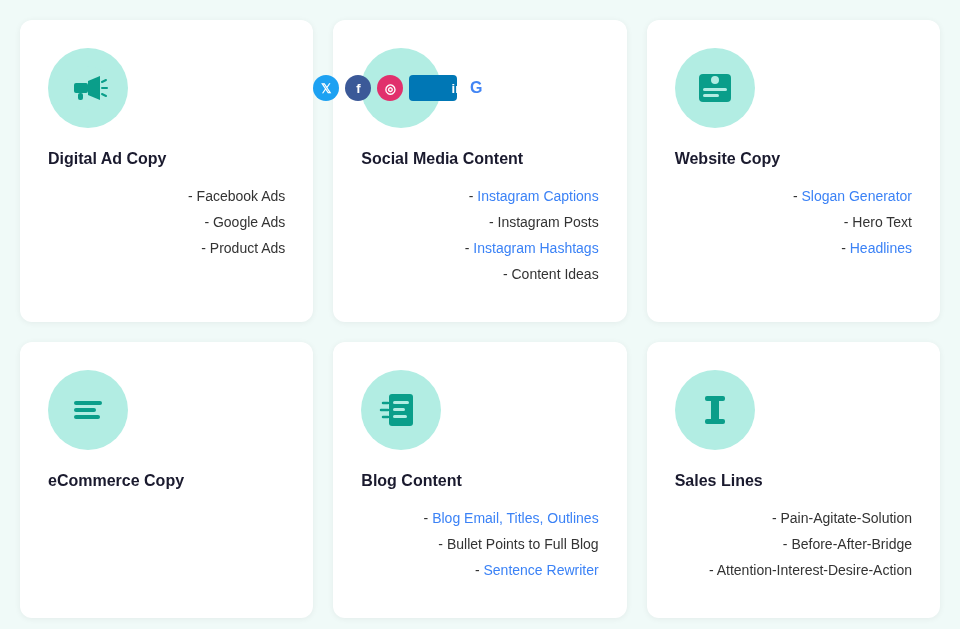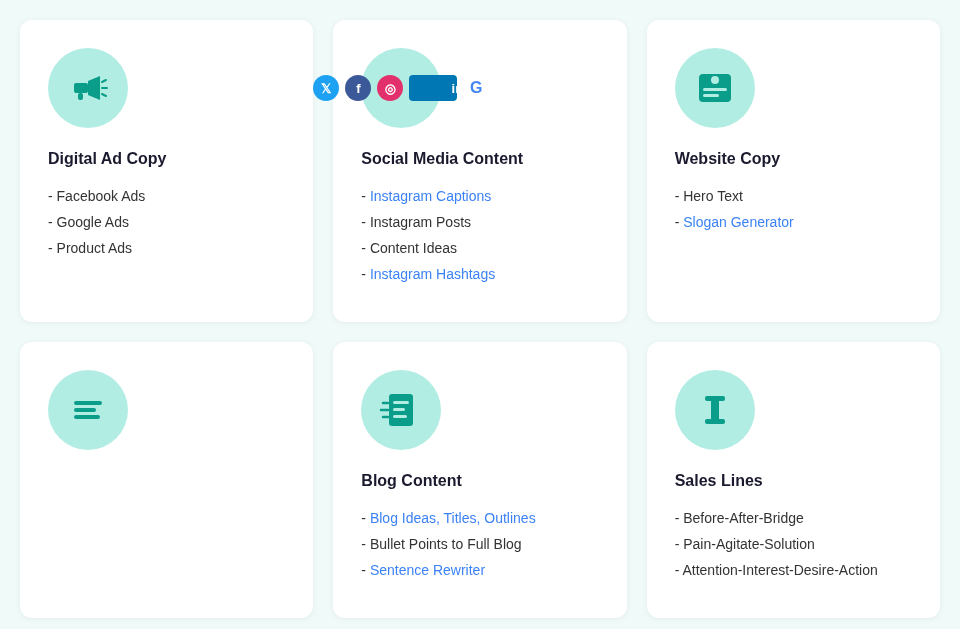--- a/index.html
+++ b/index.html
@@ -37,20 +37,21 @@
     }
     .card-title {
       font-size: 16px;
       font-weight: 700;
       color: #1a1a2e;
       margin-bottom: 18px;
     }
     .card-list {
       list-style: none;
       padding: 0;
+      text-align: right;
     }
     .card-list li {
       font-size: 14px;
       color: #333;
       margin-bottom: 5px;
       line-height: 1.5;
     }
     .card-list li::before {
       content: '- ';
       color: #333;
@@ -119,86 +120,88 @@
         <div class="social-icon si-facebook">f</div>
         <div class="social-icon si-instagram">◎</div>
         <div class="social-icon si-linkedin">in</div>
         <div class="social-icon si-google">G</div>
       </div>
     </div>
     <div class="card-title">Social Media Content</div>
     <ul class="card-list">
       <li><a href="#">Instagram Captions</a></li>
       <li>Instagram Posts</li>
+      <li><a href="#">Instagram Hashtags</a></li>
       <li>Content Ideas</li>
-      <li><a href="#">Instagram Hashtags</a></li>
     </ul>
   </div>
 
   <div class="card">
     <div class="icon-circle">
       <svg viewBox="0 0 44 44" fill="none" xmlns="http://www.w3.org/2000/svg">
         <rect x="6" y="8" width="32" height="28" rx="4" fill="#0a9e8a"></rect>
         <circle cx="22" cy="14" r="4" fill="#b2ede3"></circle>
         <rect x="10" y="22" width="24" height="3" rx="1.5" fill="#b2ede3"></rect>
         <rect x="10" y="28" width="16" height="3" rx="1.5" fill="#b2ede3"></rect>
       </svg>
     </div>
     <div class="card-title">Website Copy</div>
     <ul class="card-list">
+      <li><a href="#">Slogan Generator</a></li>
       <li>Hero Text</li>
-      <li><a href="#">Slogan Generator</a></li>
+      <li><a href="#">Headlines</a></li>
     </ul>
   </div>
 
   <div class="card">
     <div class="icon-circle">
       <svg viewBox="0 0 44 44" fill="none" xmlns="http://www.w3.org/2000/svg">
         <rect x="8" y="13" width="28" height="4" rx="2" fill="#0a9e8a"></rect>
         <rect x="8" y="20" width="22" height="4" rx="2" fill="#0a9e8a"></rect>
         <rect x="8" y="27" width="26" height="4" rx="2" fill="#0a9e8a"></rect>
       </svg>
     </div>
+    <div class="card-title">eCommerce Copy</div>
   </div>
 
   <div class="card">
     <div class="icon-circle">
       <svg viewBox="0 0 44 44" fill="none" xmlns="http://www.w3.org/2000/svg">
 
         <rect x="10" y="6" width="24" height="32" rx="3" fill="#0a9e8a"></rect>
         <rect x="14" y="13" width="16" height="3" rx="1.5" fill="#b2ede3"></rect>
         <rect x="14" y="20" width="12" height="3" rx="1.5" fill="#b2ede3"></rect>
         <rect x="14" y="27" width="14" height="3" rx="1.5" fill="#b2ede3"></rect>
 
         <line x1="4" y1="15" x2="9" y2="15" stroke="#0a9e8a" stroke-width="2.5" stroke-linecap="round"></line>
         <line x1="2" y1="22" x2="9" y2="22" stroke="#0a9e8a" stroke-width="2.5" stroke-linecap="round"></line>
         <line x1="4" y1="29" x2="9" y2="29" stroke="#0a9e8a" stroke-width="2.5" stroke-linecap="round"></line>
       </svg>
     </div>
     <div class="card-title">Blog Content</div>
     <ul class="card-list">
-      <li><a href="#">Blog Ideas, Titles, Outlines</a></li>
+      <li><a href="#">Blog Email, Titles, Outlines</a></li>
       <li>Bullet Points to Full Blog</li>
       <li><a href="#">Sentence Rewriter</a></li>
     </ul>
   </div>
 
   <div class="card">
     <div class="icon-circle">
       <svg viewBox="0 0 44 44" fill="none" xmlns="http://www.w3.org/2000/svg">
 
         <rect x="18" y="8" width="8" height="28" rx="2" fill="#0a9e8a"></rect>
         <rect x="12" y="8" width="20" height="5" rx="2" fill="#0a9e8a"></rect>
         <rect x="12" y="31" width="20" height="5" rx="2" fill="#0a9e8a"></rect>
 
         <line x1="14" y1="22" x2="18" y2="22" stroke="#b2ede3" stroke-width="2"></line>
         <line x1="26" y1="22" x2="30" y2="22" stroke="#b2ede3" stroke-width="2"></line>
       </svg>
     </div>
     <div class="card-title">Sales Lines</div>
     <ul class="card-list">
+      <li>Pain-Agitate-Solution</li>
       <li>Before-After-Bridge</li>
-      <li>Pain-Agitate-Solution</li>
       <li>Attention-Interest-Desire-Action</li>
     </ul>
   </div>
 
 </div>
 
 </body></html>

